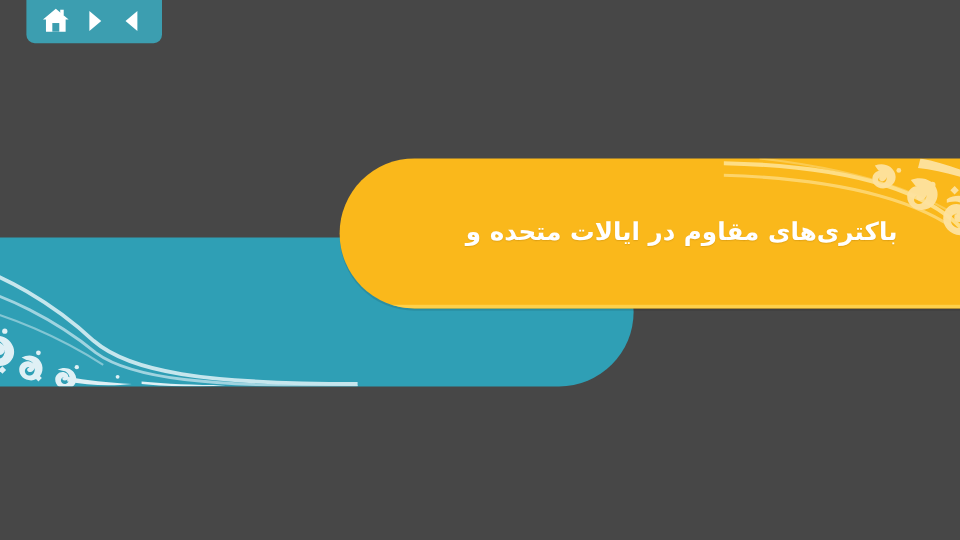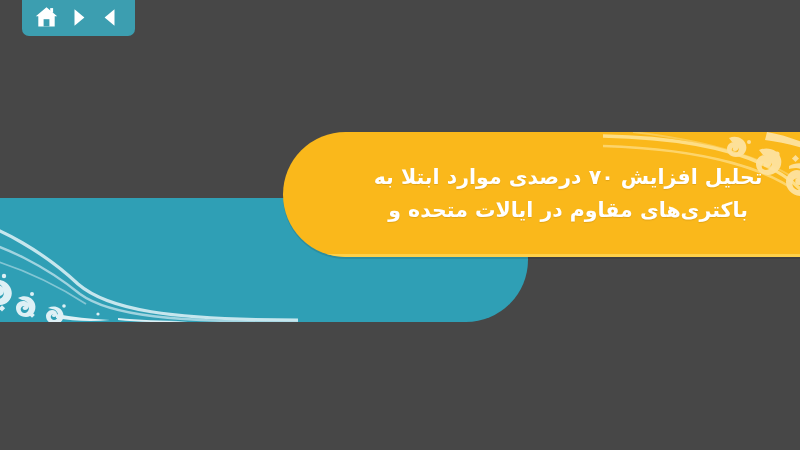--- a/index.html
+++ b/index.html
@@ -161,21 +161,20 @@
         <rect x="210" y="56" width="4.6" height="4.6" transform="rotate(45 212 58)"></rect>
         <rect x="224" y="90" width="4" height="4" transform="rotate(45 226 92)"></rect>
         <path d="M238 42 c-6-14-18-26-32-34 c16 4 28 12 34 22z"></path>
         <path d="M240 78 c-4-18-12-34-24-46 c16 10 26 26 28 42z"></path>
         <path d="M164 0 c22 4 44 12 60 24 c-22-8-44-14-62-16z"></path>
         <path d="M236 126 c-2-20-4-40-10-58 c12 18 16 40 14 60z"></path>
       </g>
     </svg>
 
     <div id="title-block">
-      <div class="title-line">تحلیل افزایش ۷۰ درصدی موارد ابتلا به</div>
       <div class="title-line">باکتری‌های مقاوم در ایالات متحده و</div>
     </div>
   </div>
 
   <div id="navbar">
 
     <div class="nav-btn">
       <svg width="21" height="21" viewBox="0 0 21 21">
         <path d="M14.5 2.2 L4.6 10.5 L14.5 18.8 Z" fill="#FFFFFF"></path>
       </svg>

